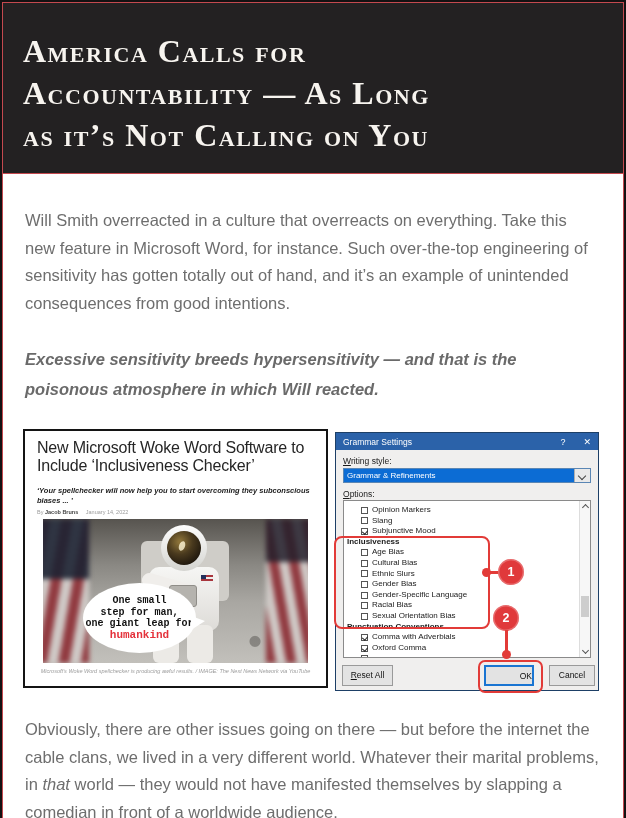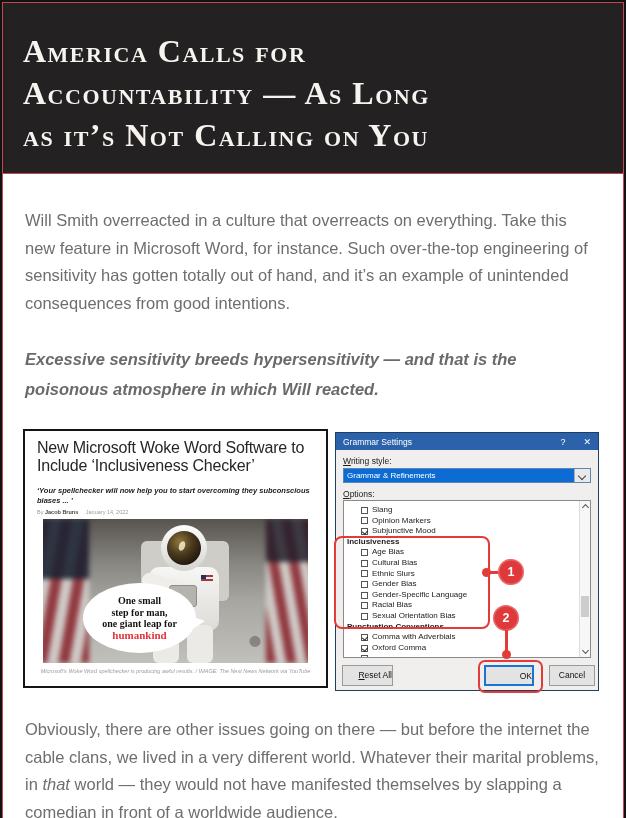--- a/index.html
+++ b/index.html
@@ -49,21 +49,21 @@
   .torso{position:absolute;left:10px;top:42px;width:70px;height:64px;background:linear-gradient(180deg,#f6f6f4,#dddbd7);border-radius:10px;}
   .arm{position:absolute;left:2px;top:54px;width:58px;height:15px;background:#f0eeeb;border-radius:8px;transform:rotate(16deg);}
   .chestbox{position:absolute;left:30px;top:60px;width:26px;height:20px;background:#b5b3ae;border-radius:3px;border:1px solid #8f8d88;}
   .patch{position:absolute;left:62px;top:50px;width:12px;height:8px;background:repeating-linear-gradient(180deg,#a8353c 0 2px,#eee 2px 4px);}
   .patch::before{content:"";position:absolute;left:0;top:0;width:5px;height:4px;background:#23305c;}
   .legL,.legR{position:absolute;bottom:0;width:26px;height:38px;background:#eceae6;border-radius:6px;}
   .legL{left:14px;} .legR{left:48px;}
   .bubble{position:absolute;left:40px;top:64px;width:113px;height:70px;background:#fff;border-radius:50%;z-index:5;
           display:flex;flex-direction:column;align-items:center;justify-content:center;text-align:center;}
   .bubble::after{content:"";position:absolute;right:-9px;top:33px;border-left:14px solid #fff;border-top:5px solid transparent;border-bottom:9px solid transparent;}
-  .bubble div{font-family:Liberation Serif, serif;font-weight:700;font-size:10px;line-height:11.5px;color:#131313;}
+  .bubble div{font-family:Liberation Mono, monospace;font-weight:700;font-size:10px;line-height:11.5px;color:#131313;}
   .bubble .hl{color:#e4323b;font-size:11px;}
   .news-caption{position:absolute;left:0;right:0;top:237px;text-align:center;font-size:5.5px;font-style:italic;color:#9a9a9a;}
 
   
   .dlg{position:absolute;left:310px;top:3px;width:264px;height:259px;background:#f0efee;border:1.5px solid #1d3f66;box-sizing:border-box;font-size:8.5px;color:#111;}
   .dlg-titlebar{height:17px;background:#2b62a9;color:#fff;display:flex;align-items:center;padding:0 7px;justify-content:flex-end;}
   .dlg-title{flex:1;font-size:8.5px;}
   .dlg-help{margin-right:18px;font-size:9px;cursor:default;}
   .dlg-close{font-size:9px;cursor:default;}
   .dlg-label{position:absolute;left:7px;font-size:8.5px;color:#1a1a1a;}
@@ -78,21 +78,21 @@
   .row.group{padding-left:3px;font-weight:700;align-items:center;}
   .cb{width:7px;height:7px;border:1px solid #555;background:#fff;margin-right:4px;flex:none;position:relative;box-sizing:border-box;}
   .cb.checked::after{content:"";position:absolute;left:1px;top:0;width:2.5px;height:4px;border-right:1.2px solid #222;border-bottom:1.2px solid #222;transform:rotate(40deg);}
   .vscroll{position:absolute;right:0;top:0;bottom:0;width:10px;background:#f7f7f7;border-left:1px solid #ddd;}
   .schev{position:absolute;left:2.5px;width:4px;height:4px;border-left:1px solid #555;border-top:1px solid #555;}
   .schev.up{top:4px;transform:rotate(45deg);}
   .schev.down{bottom:4px;transform:rotate(225deg);}
   .thumb{position:absolute;left:1px;right:1px;top:95px;height:21px;background:#cdcdcd;}
   .btn{position:absolute;top:232px;height:21px;background:#e3e3e3;border:1px solid #9a9a9a;box-sizing:border-box;
        font-size:8.5px;text-align:center;line-height:18px;color:#111;}
-  .btn-reset{left:6px;width:51px;text-align:right;}
+  .btn-reset{left:6px;width:51px;}
   .btn-ok{left:148px;width:50px;border:2px solid #1a75d2;text-align:right;}
   .btn-cancel{left:213px;width:46px;}
   
   .ann{z-index:10;}
   .rect1{position:absolute;left:-2px;top:103px;width:152px;height:89px;border:2px solid #e23b38;border-radius:8px;}
   .okrect{position:absolute;left:142px;top:227px;width:61px;height:29px;border:2.5px solid #e23b38;border-radius:7px;}
   .line1{position:absolute;left:148px;top:138px;width:16px;height:2.5px;background:#e23b38;}
   .dot{position:absolute;width:9px;height:9px;border-radius:50%;background:#e23b38;}
   .dot1{left:146px;top:134.5px;}
   .dot2{left:165.5px;top:217px;}
@@ -168,25 +168,25 @@
           <span class="combo-text">Grammar &amp; Refinements</span>
           <span class="combo-btn">
               <i></i>
             </span>
         </div>
         <div class="dlg-label lbl-options"><u>O</u>ptions:</div>
         <div class="listbox">
           <div class="rows" id="dlg-rows">
               <div class="row">
                 <span class="cb"></span>
+                <span>Opinion Markers</span>
+              </div>
+              <div class="row">
+                <span class="cb"></span>
                 <span>Slang</span>
-              </div>
-              <div class="row">
-                <span class="cb"></span>
-                <span>Opinion Markers</span>
               </div>
               <div class="row">
                 <span class="cb checked"></span>
                 <span>Subjunctive Mood</span>
               </div>
               <div class="row group">
                 <span>Inclusiveness</span>
               </div>
               <div class="row">
                 <span class="cb"></span>

